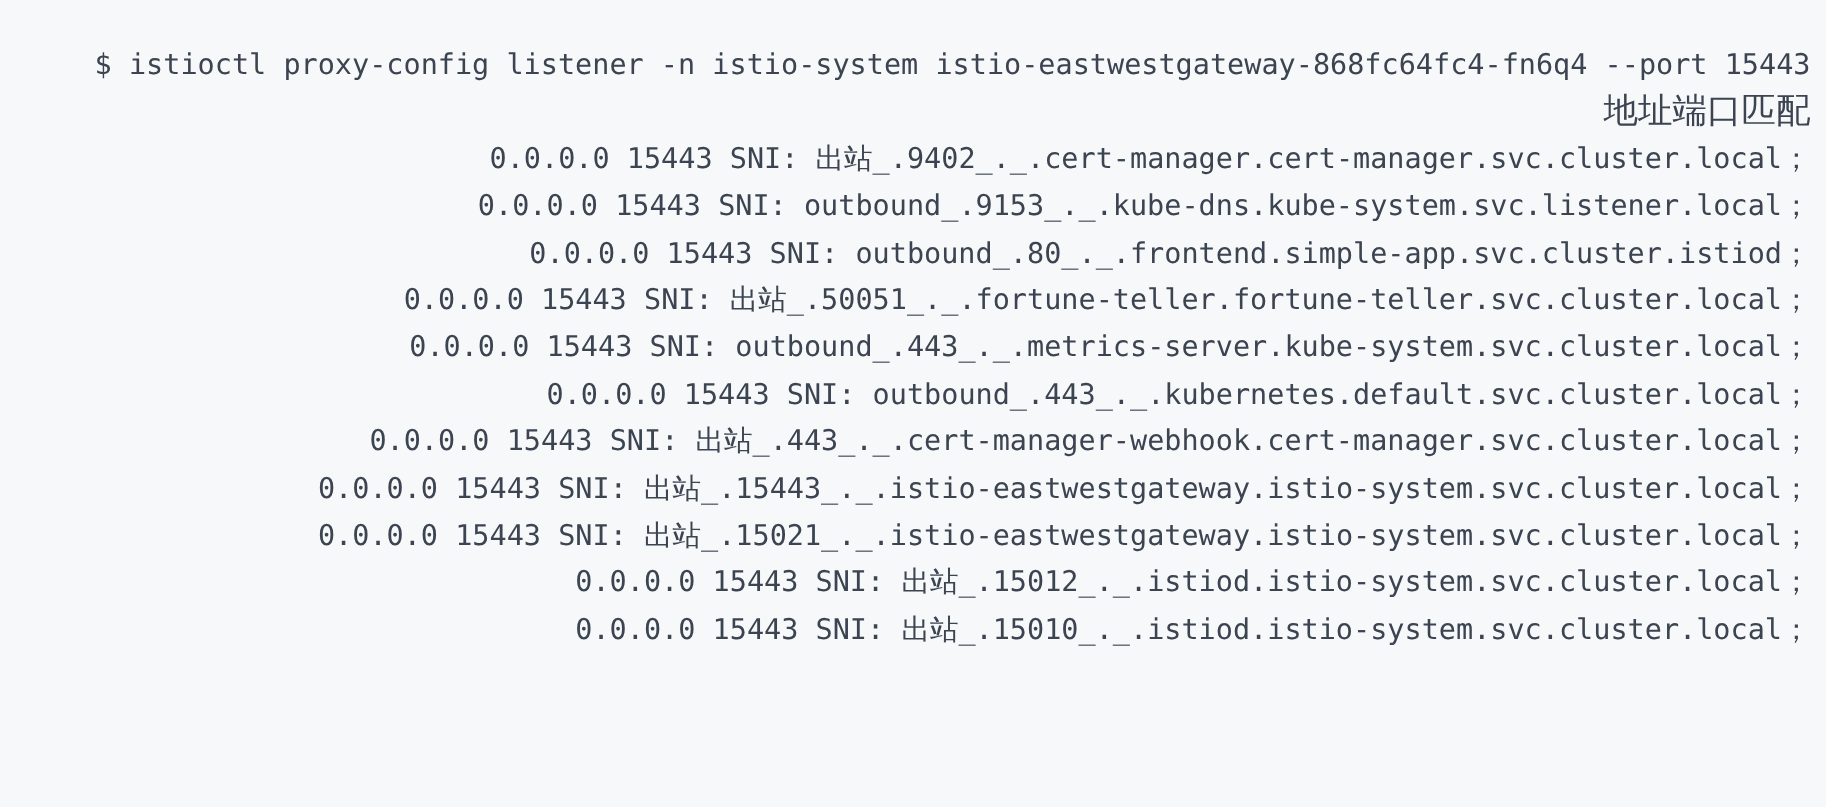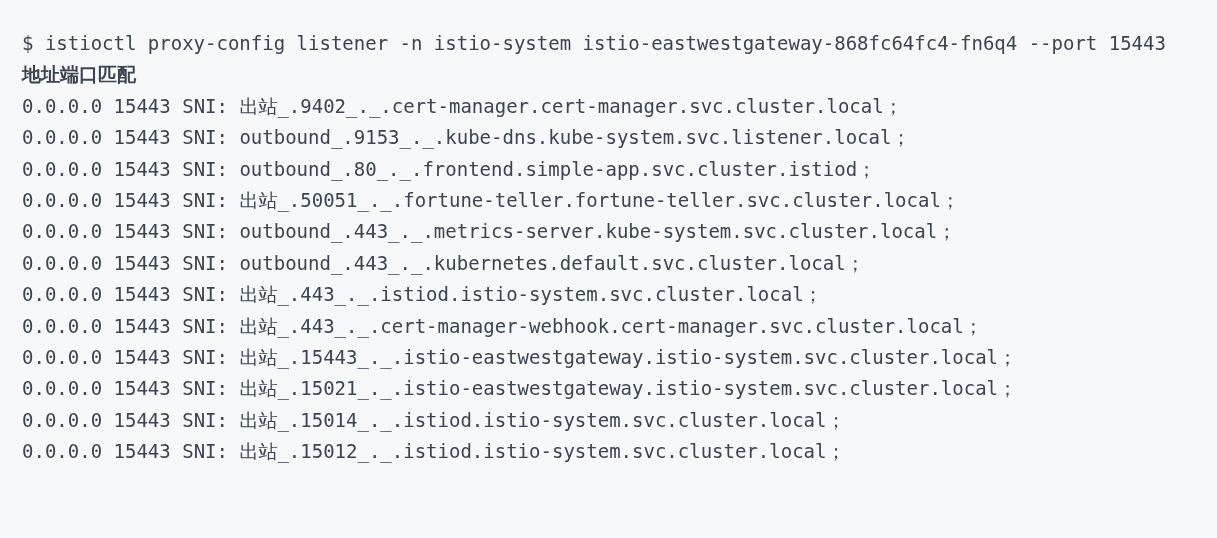--- a/index.html
+++ b/index.html
@@ -18,25 +18,25 @@
     height: 538px;
     padding: 28px 10px 0 22px;
     font-family: "DejaVu Sans Mono", "Liberation Mono", monospace;
     font-size: 19px;
     line-height: 31.4px;
     color: #3b4450;
     white-space: nowrap;
   }
   .line {
     height: 31.4px;
+    text-align: right;
   }
   .cjk {
     font-family: "DejaVu Serif", "Liberation Serif", serif;
-    font-size: 19px;
-    font-weight: bold;
+    font-size: 23px;
   }
   .terminal span {
     letter-spacing: 0;
   }
 </style>
 </head>
 <body style="background: rgb(247, 248, 250);">
 
 <div class="terminal" style="color: rgb(59, 68, 80);">
 
@@ -84,26 +84,20 @@
     <span>outbound_.443_._.metrics-server.kube-system.svc.cluster.local；</span>
   </div>
 
   <div class="line">
     <span>0.0.0.0</span>
     <span>15443</span>
     <span>SNI:</span>
     <span>outbound_.443_._.kubernetes.default.svc.cluster.local；</span>
   </div>
 
-  <div class="line">
-    <span>0.0.0.0</span>
-    <span>15443</span>
-    <span>SNI:</span>
-    <span>出站_.443_._.istiod.istio-system.svc.cluster.local；</span>
-  </div>
 
   <div class="line">
     <span>0.0.0.0</span>
     <span>15443</span>
     <span>SNI:</span>
     <span>出站_.443_._.cert-manager-webhook.cert-manager.svc.cluster.local；</span>
   </div>
 
   <div class="line">
     <span>0.0.0.0</span>
@@ -112,29 +106,29 @@
     <span>出站_.15443_._.istio-eastwestgateway.istio-system.svc.cluster.local；</span>
   </div>
 
   <div class="line">
     <span>0.0.0.0</span>
     <span>15443</span>
     <span>SNI:</span>
     <span>出站_.15021_._.istio-eastwestgateway.istio-system.svc.cluster.local；</span>
   </div>
 
-  <div class="line">
-    <span>0.0.0.0</span>
-    <span>15443</span>
-    <span>SNI:</span>
-    <span>出站_.15014_._.istiod.istio-system.svc.cluster.local；</span>
-  </div>
 
   <div class="line">
     <span>0.0.0.0</span>
     <span>15443</span>
     <span>SNI:</span>
     <span>出站_.15012_._.istiod.istio-system.svc.cluster.local；</span>
   </div>
 
+  <div class="line">
+    <span>0.0.0.0</span>
+    <span>15443</span>
+    <span>SNI:</span>
+    <span>出站_.15010_._.istiod.istio-system.svc.cluster.local；</span>
+  </div>
 </div>
 
 </div>
 
 </body></html>

